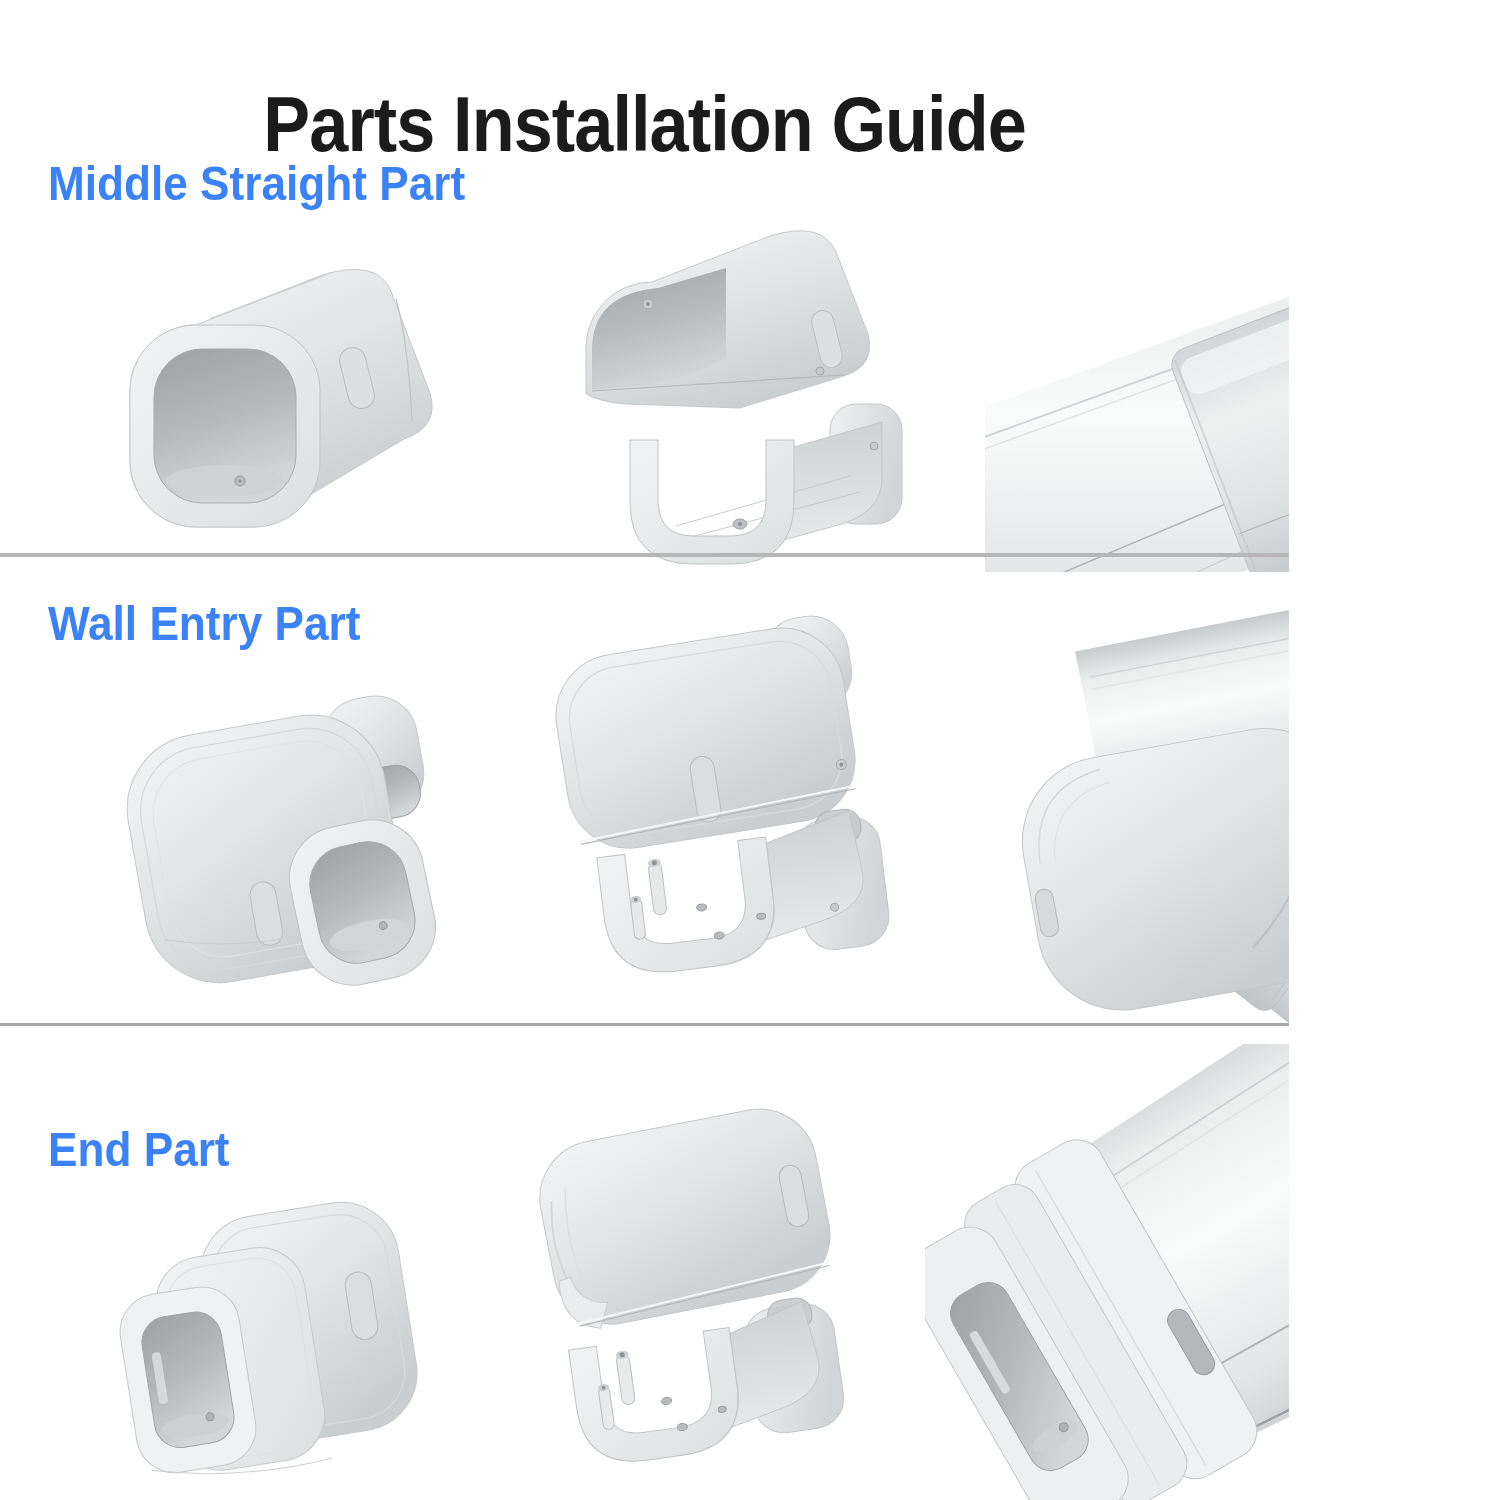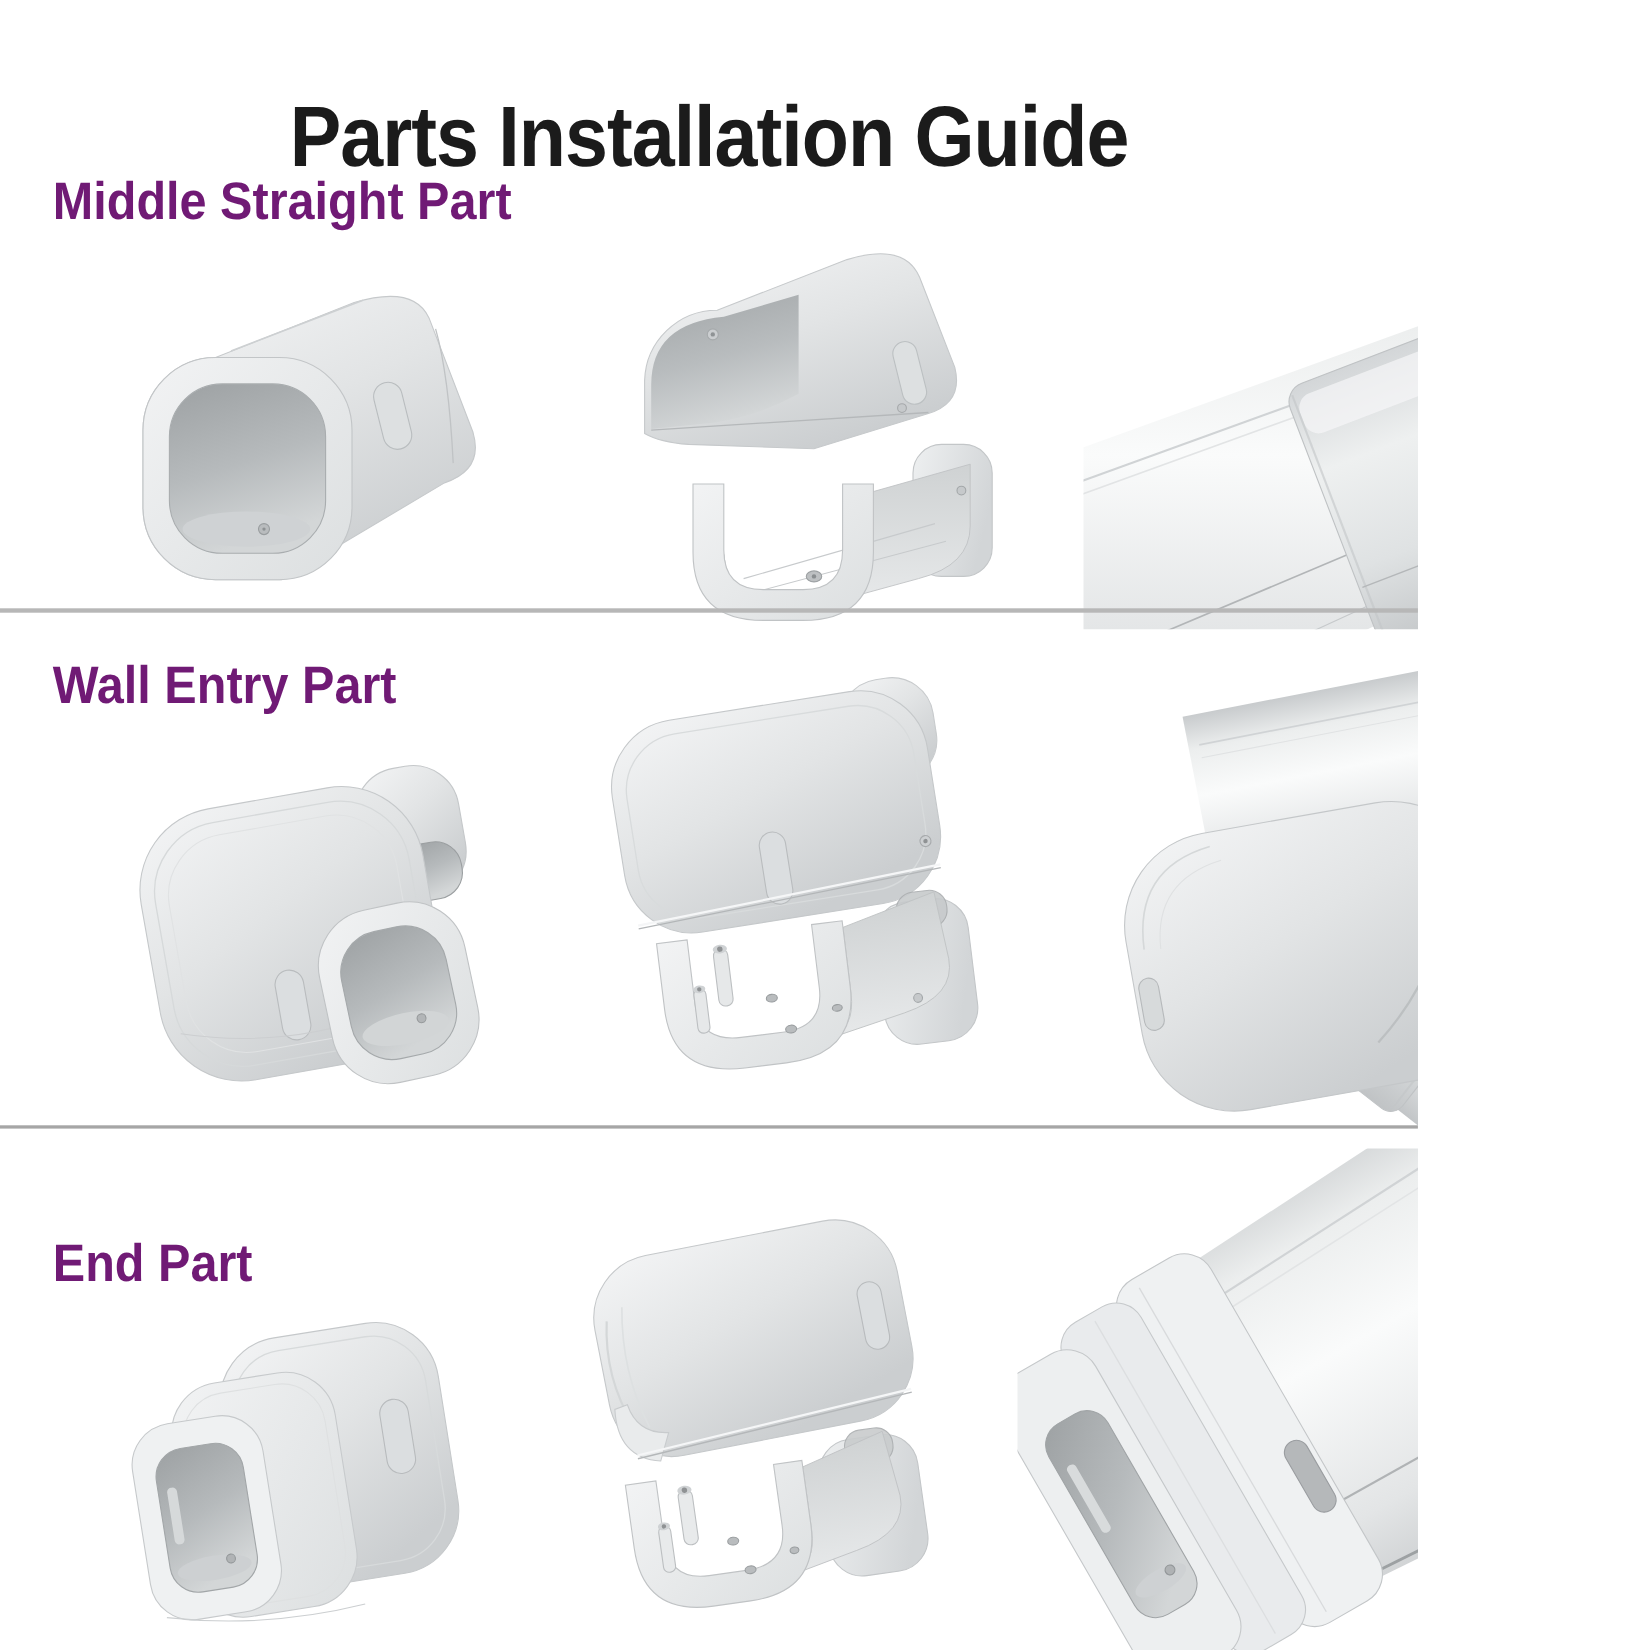--- a/index.html
+++ b/index.html
@@ -1,21 +1,21 @@
 <!DOCTYPE html>
 <html><head>
 <meta charset="utf-8">
 <style>
   html,body{margin:0;padding:0;background:#ffffff;}
   .canvas{position:relative;width:1273px;height:1500px;background:#ffffff;overflow:hidden;
           font-family:Liberation Sans, sans-serif;padding-left:16px;}
   .title{position:absolute;top:33px;left:0;width:100%;text-align:center;
          font-size:78px;font-weight:700;color:#1b1b1b;line-height:1;letter-spacing:-1px;}
   .title .squeeze{display:inline-block;transform:scaleX(.9);transform-origin:center;}
-  .label{position:absolute;left:48px;font-size:48px;font-weight:700;color:#701a75;line-height:1;text-align:right;}
+  .label{position:absolute;left:48px;font-size:48px;font-weight:700;color:#3b82f6;line-height:1;text-align:right;}
   .label .squeeze{display:inline-block;transform:scaleX(.92);transform-origin:left center;}
   .divider{position:absolute;left:0;width:100%;}
   #divider1{top:553px;height:4px;background:#b7b7b7;}
   #divider2{top:1023px;height:3px;background:#a6a6a6;}
   .fig{position:absolute;}
   .fig svg{display:block;width:100%;height:100%;}
   #fig1a{left:50px;top:225px;width:360px;height:320px}
   #fig1b{left:490px;top:192px;width:400px;height:362px}
   #fig1c{left:945px;top:128px;width:555px;height:428px}
   #fig2a{left:50px;top:652px;width:375px;height:352px}

